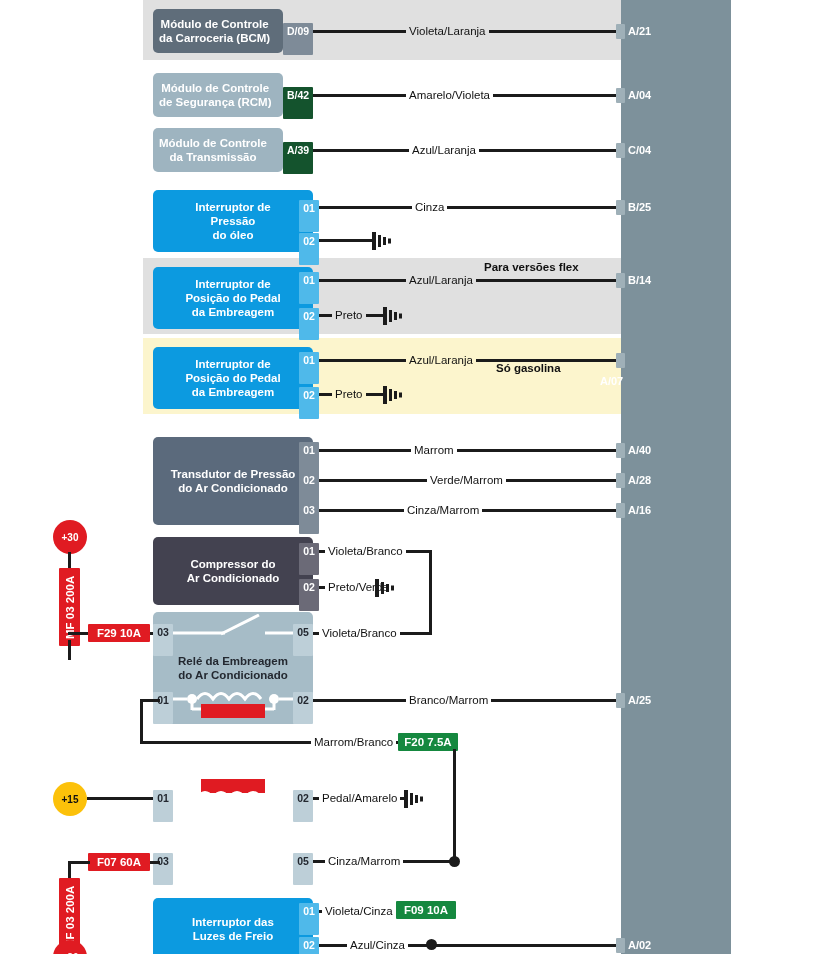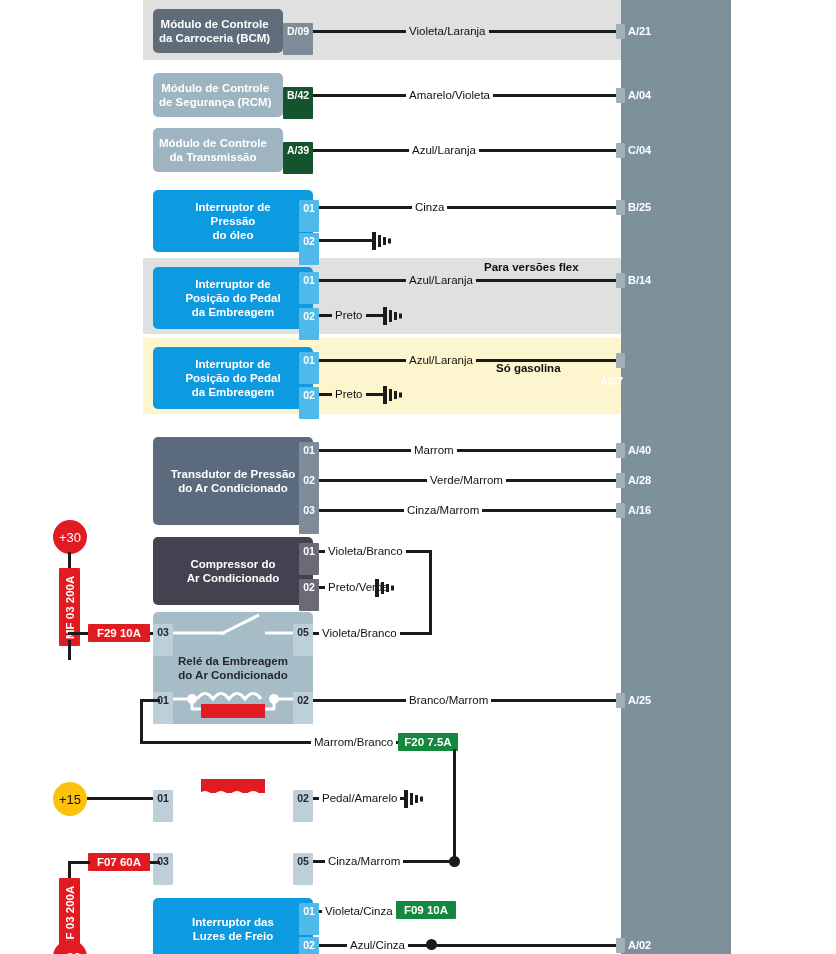--- a/index.html
+++ b/index.html
@@ -78,21 +78,21 @@
     white-space:nowrap; line-height:13px;
   }
 
   
   .gnd { position:absolute; width:22px; height:20px; }
 
   
   .node {
     position:absolute; border-radius:50%;
     display:flex; align-items:center; justify-content:center;
-    font-size:13px; font-weight:normal;
+    font-size:10px; font-weight:bold;
   }
   .node.red    { background:#e01b22; color:#ffffff; }
   .node.yellow { background:#fcc10a; color:#111111; }
 
   
   .fuse {
     position:absolute; font-size:11.5px; font-weight:bold; color:#ffffff;
     display:flex; align-items:center; justify-content:center;
     white-space:nowrap; border-radius:1px;
   }

